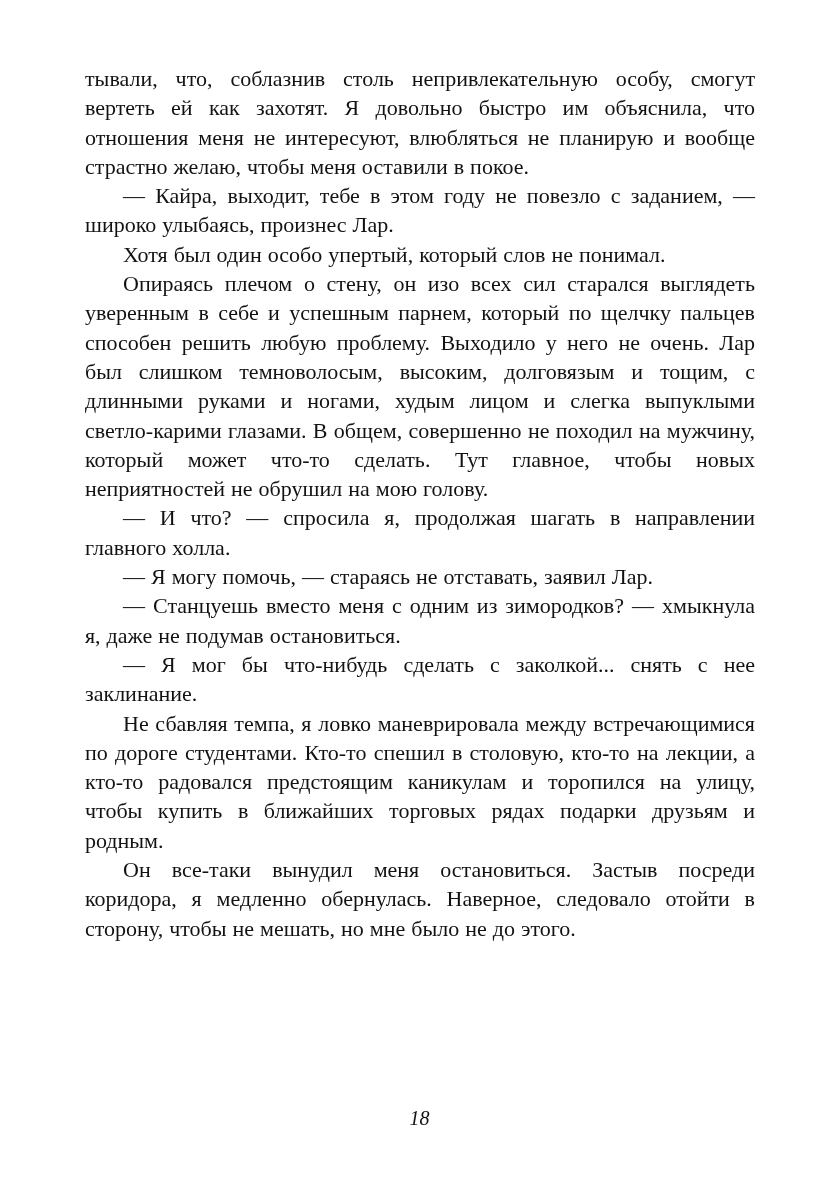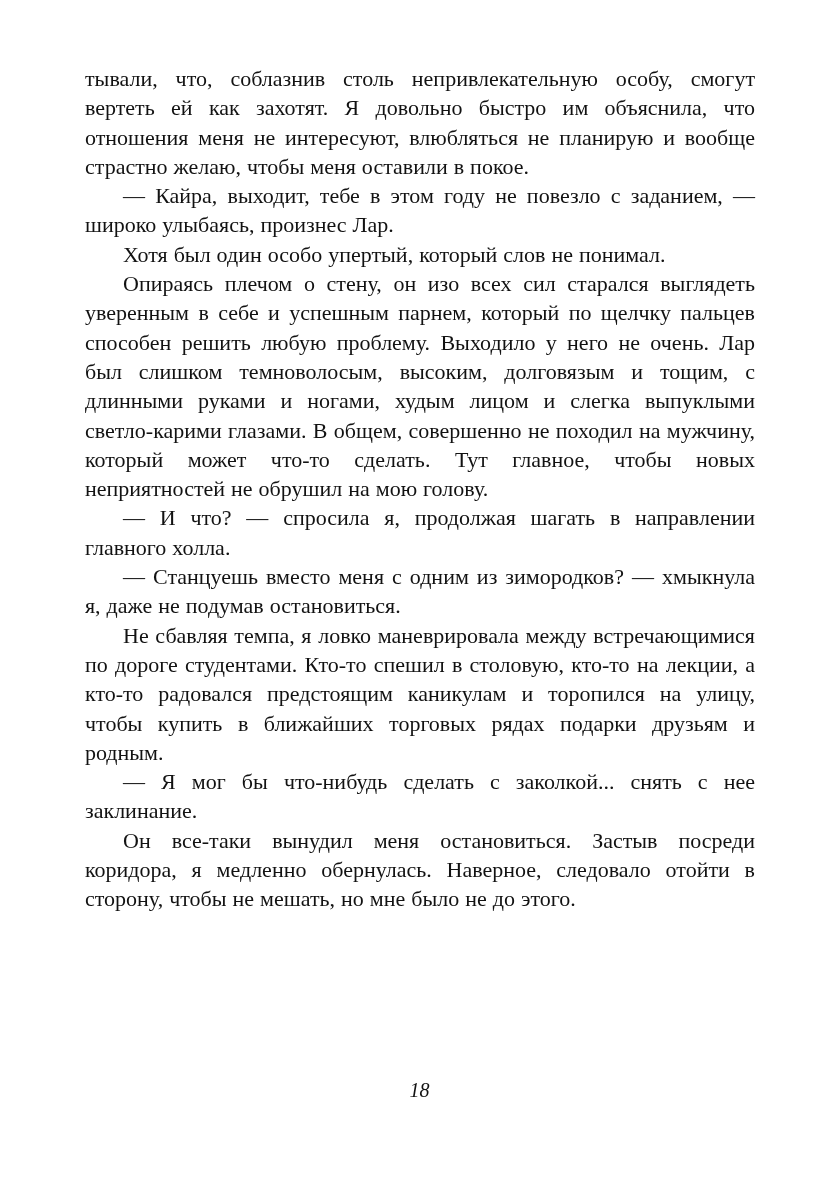--- a/index.html
+++ b/index.html
@@ -34,37 +34,38 @@
       margin: 0;
       padding: 0;
       text-indent: 38px;
     }
     p.para.no-indent {
       text-indent: 0;
     }
     .page-number {
       position: absolute;
       left: 0;
-      bottom: 88px;
+      bottom: 60px;
       width: 100%;
       text-align: center;
       font-style: italic;
       font-size: 20px;
       color: #121212;
     }
   </style>
 </head>
 <body>
 
 <div class="book-page">
   <div class="text-block">
       <p class="para no-indent">тывали, что, соблазнив столь непривлекательную особу, смогут вертеть ей как захотят. Я довольно быстро им объяснила, что отношения меня не интересуют, влюбляться не планирую и вообще страстно желаю, чтобы меня оставили в покое.</p>
       <p class="para">— Кайра, выходит, тебе в этом году не повезло с заданием, — широко улыбаясь, произнес Лар.</p>
       <p class="para">Хотя был один особо упертый, который слов не понимал.</p>
       <p class="para">Опираясь плечом о стену, он изо всех сил старался выглядеть уверенным в себе и успешным парнем, который по щелчку пальцев способен решить любую проблему. Выходило у него не очень. Лар был слишком темноволосым, высоким, долговязым и тощим, с длинными руками и ногами, худым лицом и слегка выпуклыми светло-карими глазами. В общем, совершенно не походил на мужчину, который может что-то сделать. Тут главное, чтобы новых неприятностей не обрушил на мою голову.</p>
       <p class="para">— И что? — спросила я, продолжая шагать в направлении главного холла.</p>
+      <p class="para">— Я могу помочь, — стараясь не отставать, заявил Лар.</p>
       <p class="para">— Станцуешь вместо меня с одним из зимородков? — хмыкнула я, даже не подумав остановиться.</p>
+      <p class="para">— Я мог бы что-нибудь сделать с заколкой... снять с нее заклинание.</p>
       <p class="para">Не сбавляя темпа, я ловко маневрировала между встречающимися по дороге студентами. Кто-то спешил в столовую, кто-то на лекции, а кто-то радовался предстоящим каникулам и торопился на улицу, чтобы купить в ближайших торговых рядах подарки друзьям и родным.</p>
-      <p class="para">— Я мог бы что-нибудь сделать с заколкой... снять с нее заклинание.</p>
       <p class="para">Он все-таки вынудил меня остановиться. Застыв посреди коридора, я медленно обернулась. Наверное, следовало отойти в сторону, чтобы не мешать, но мне было не до этого.</p>
     </div>
   <div class="page-number">18</div>
 </div>
 
 </body></html>

